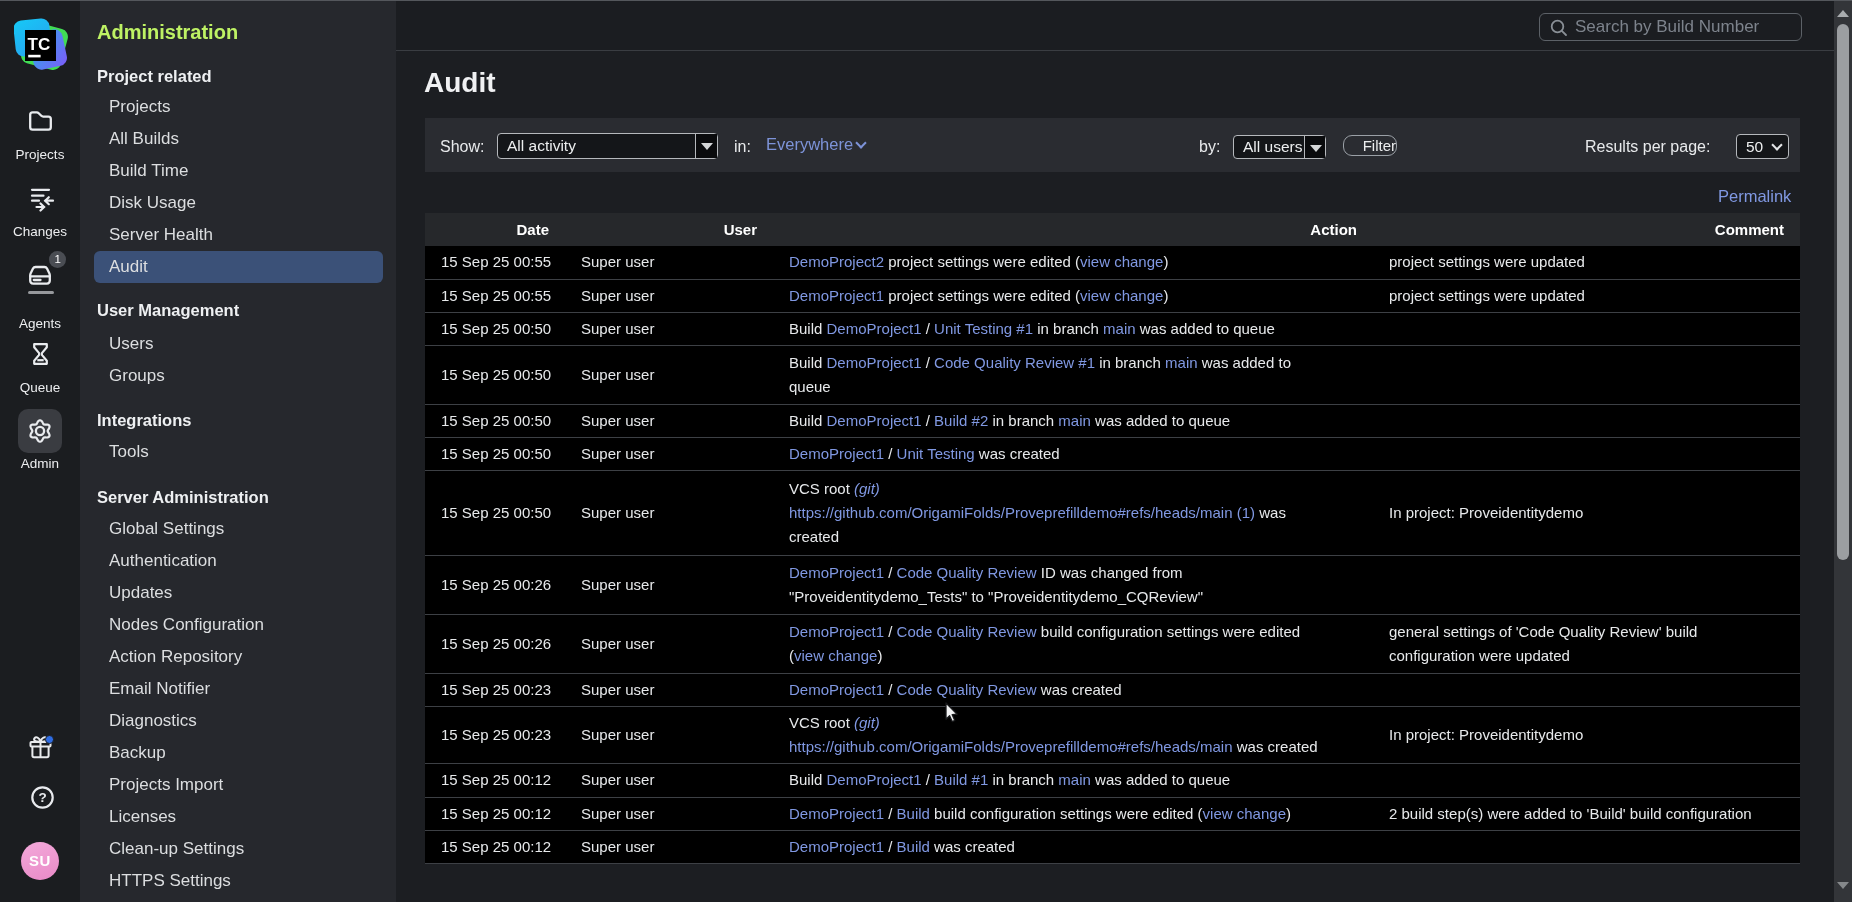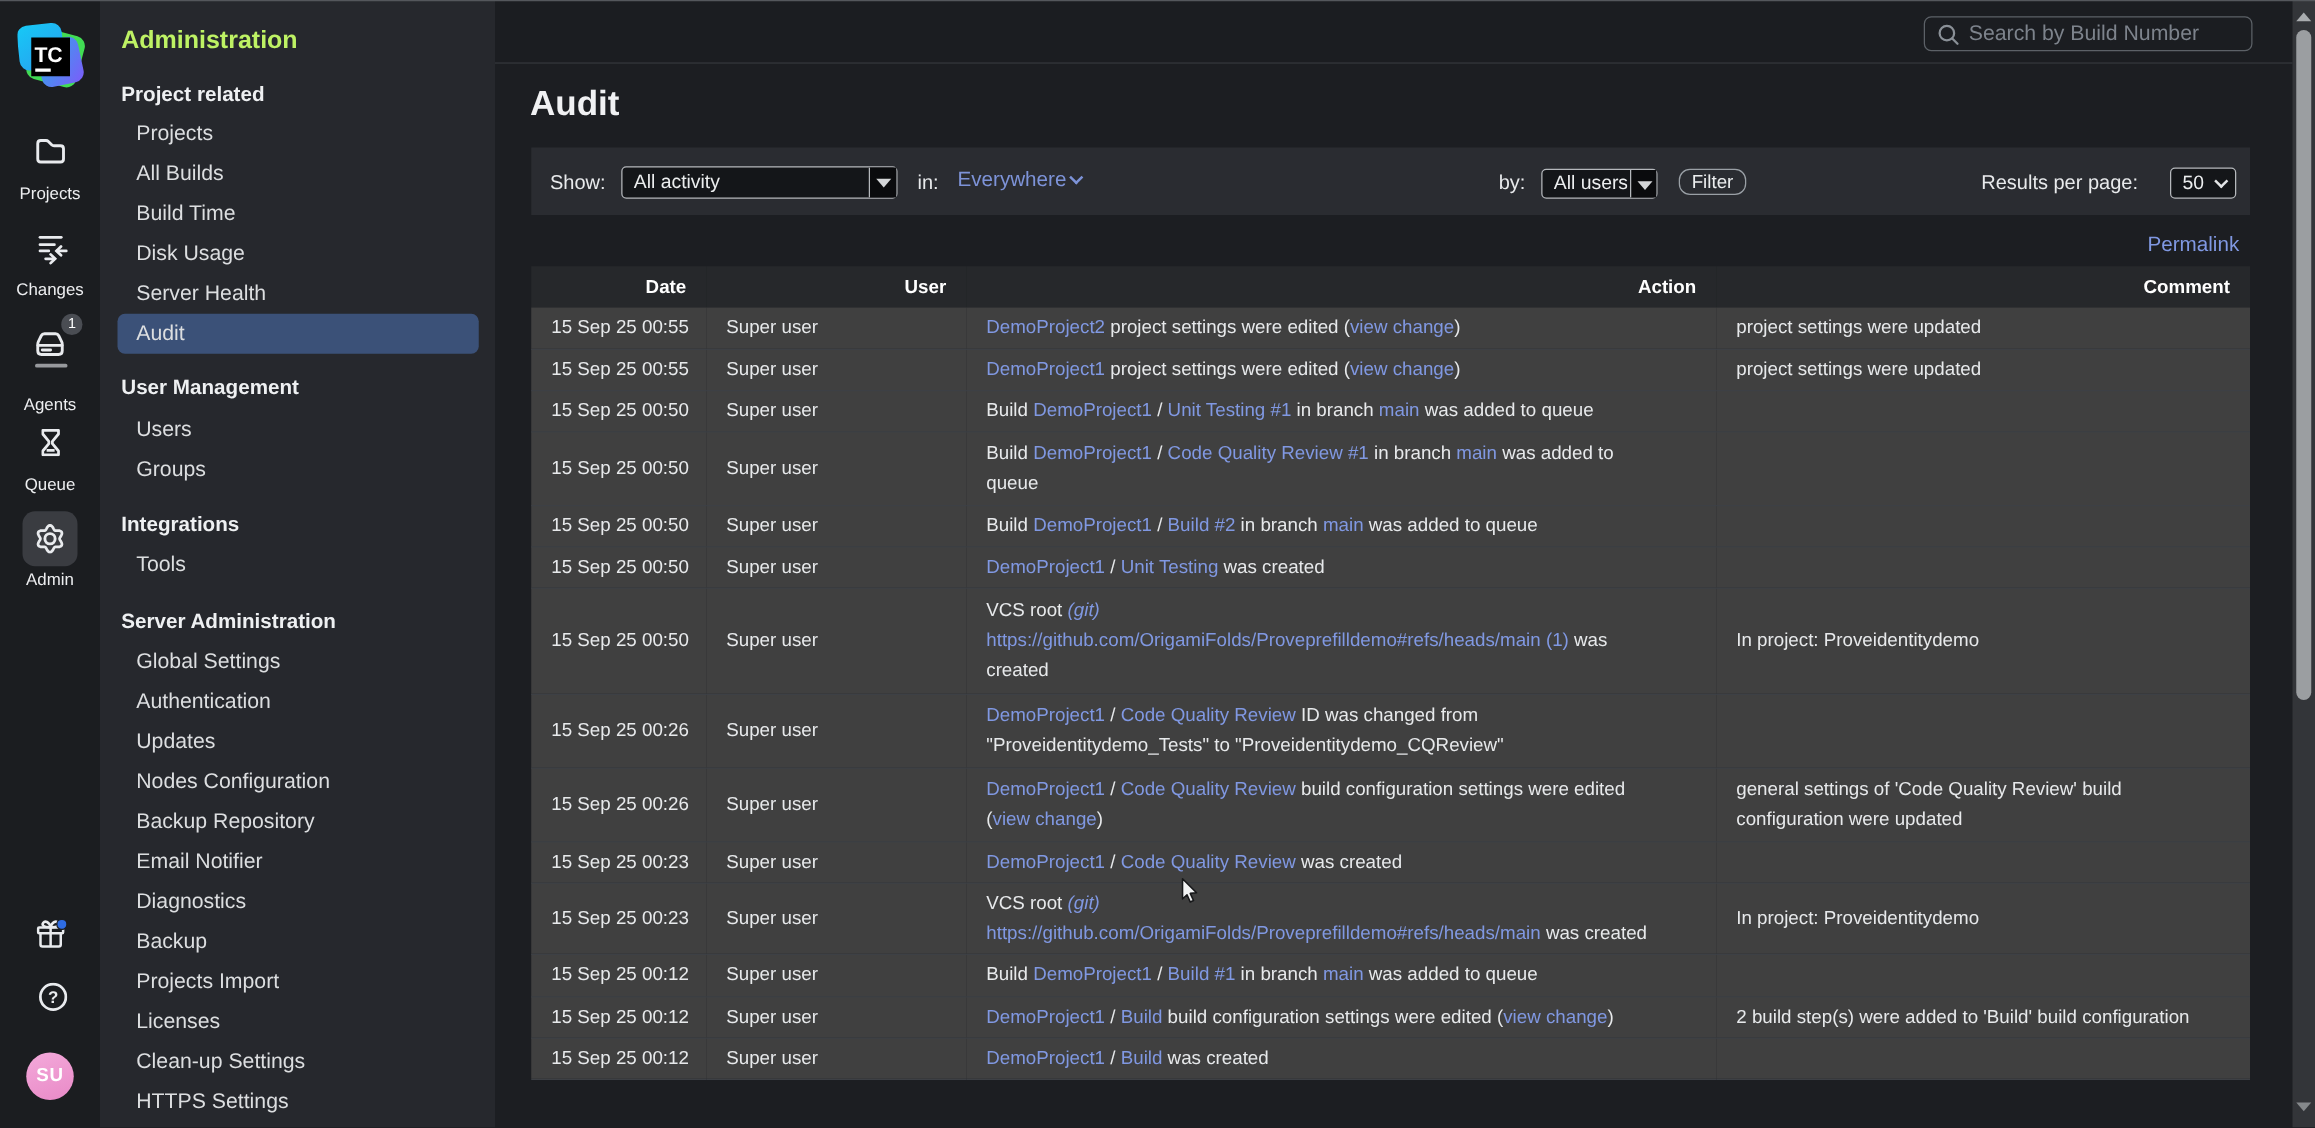--- a/index.html
+++ b/index.html
@@ -19,26 +19,26 @@
 #search .ph{position:absolute;left:35px;top:0;line-height:26px;font-size:17px;color:#7d838c}
 
 #main{position:absolute;left:396px;top:51px;width:1438px;height:851px;background:#1c1e22}
 #h1{position:absolute;left:28px;top:16px;font-size:28px;font-weight:bold;color:#f0f1f3}
 #controls{position:absolute;left:29px;top:67px;width:1375px;height:54px;background:#2a2c31}
 .clabel{position:absolute;top:20px;font-size:16px;color:#e8eaec}
 .sel{position:absolute;background:#141619;border:1px solid #b5b8bc;border-radius:4px;color:#eceeef;font-size:15.5px}
 .sel .txt{position:absolute;left:9px;top:0;bottom:0;line-height:24px;white-space:nowrap;overflow:hidden}
 .selarrow{position:absolute;right:0;top:0;bottom:0;width:22px;border-left:1px solid #b5b8bc;background:#0a0b0d}
 .selarrow:after{content:"";position:absolute;left:5px;top:9px;border-left:6px solid transparent;border-right:6px solid transparent;border-top:7px solid #d4d6d8}
-#filterbtn{position:absolute;left:918px;top:17px;width:54px;height:21px;border:1px solid #9aa0a6;border-radius:9px;font-size:15px;color:#eceeef;text-align:center;line-height:19px}
+#filterbtn{position:absolute;left:918px;top:17px;width:54px;height:21px;border:1px solid #9aa0a6;border-radius:9px;font-size:15px;color:#eceeef;text-align:right;line-height:19px}
 #permalink{position:absolute;left:1322px;top:136px;font-size:16.5px}
 
 table{border-collapse:collapse;table-layout:fixed;position:absolute;left:29px;top:162px;width:1375px;font-size:15px}
 th{background:#26282b;text-align:right;font-size:15px;font-weight:bold;color:#fff;padding:0 16px;height:33px}
-td{background:#404040;border-bottom:1px solid #3d4045;vertical-align:middle;padding:4px 16px;line-height:24px;color:#e7e9eb}
+td{background:#000000;border-bottom:1px solid #3d4045;vertical-align:middle;padding:4px 16px;line-height:24px;color:#e7e9eb}
 td:nth-child(1),td:nth-child(2){white-space:nowrap}
 
 #sbar{position:absolute;left:1834px;top:0;width:18px;height:902px;background:#333539}
 #sthumb{position:absolute;left:3px;top:24px;width:12px;height:536px;border-radius:6px;background:#9b9ea1}
 #sup{position:absolute;left:3px;top:10px;border-left:6px solid transparent;border-right:6px solid transparent;border-bottom:7px solid #a9acaf}
 #sdown{position:absolute;left:3px;top:882px;border-left:6px solid transparent;border-right:6px solid transparent;border-top:7px solid #85888b}
 #topline{position:absolute;left:0;top:0;width:1852px;height:1px;background:#54575c}
 </style></head>
 <body>
 <div id="iconbar">
@@ -127,21 +127,21 @@
 <div class="shead" style="top:300px">User Management</div>
 <div class="sitem" style="top:333px">Users</div>
 <div class="sitem" style="top:365px">Groups</div>
 <div class="shead" style="top:410px">Integrations</div>
 <div class="sitem" style="top:441px">Tools</div>
 <div class="shead" style="top:487px">Server Administration</div>
 <div class="sitem" style="top:518px">Global Settings</div>
 <div class="sitem" style="top:550px">Authentication</div>
 <div class="sitem" style="top:582px">Updates</div>
 <div class="sitem" style="top:614px">Nodes Configuration</div>
-<div class="sitem" style="top:646px">Backup Repository</div>
+<div class="sitem" style="top:646px">Action Repository</div>
 <div class="sitem" style="top:678px">Email Notifier</div>
 <div class="sitem" style="top:710px">Diagnostics</div>
 <div class="sitem" style="top:742px">Backup</div>
 <div class="sitem" style="top:774px">Projects Import</div>
 <div class="sitem" style="top:806px">Licenses</div>
 <div class="sitem" style="top:838px">Clean-up Settings</div>
 <div class="sitem" style="top:870px">HTTPS Settings</div>
   </div>
 <div id="topbar">
 <div id="search">

